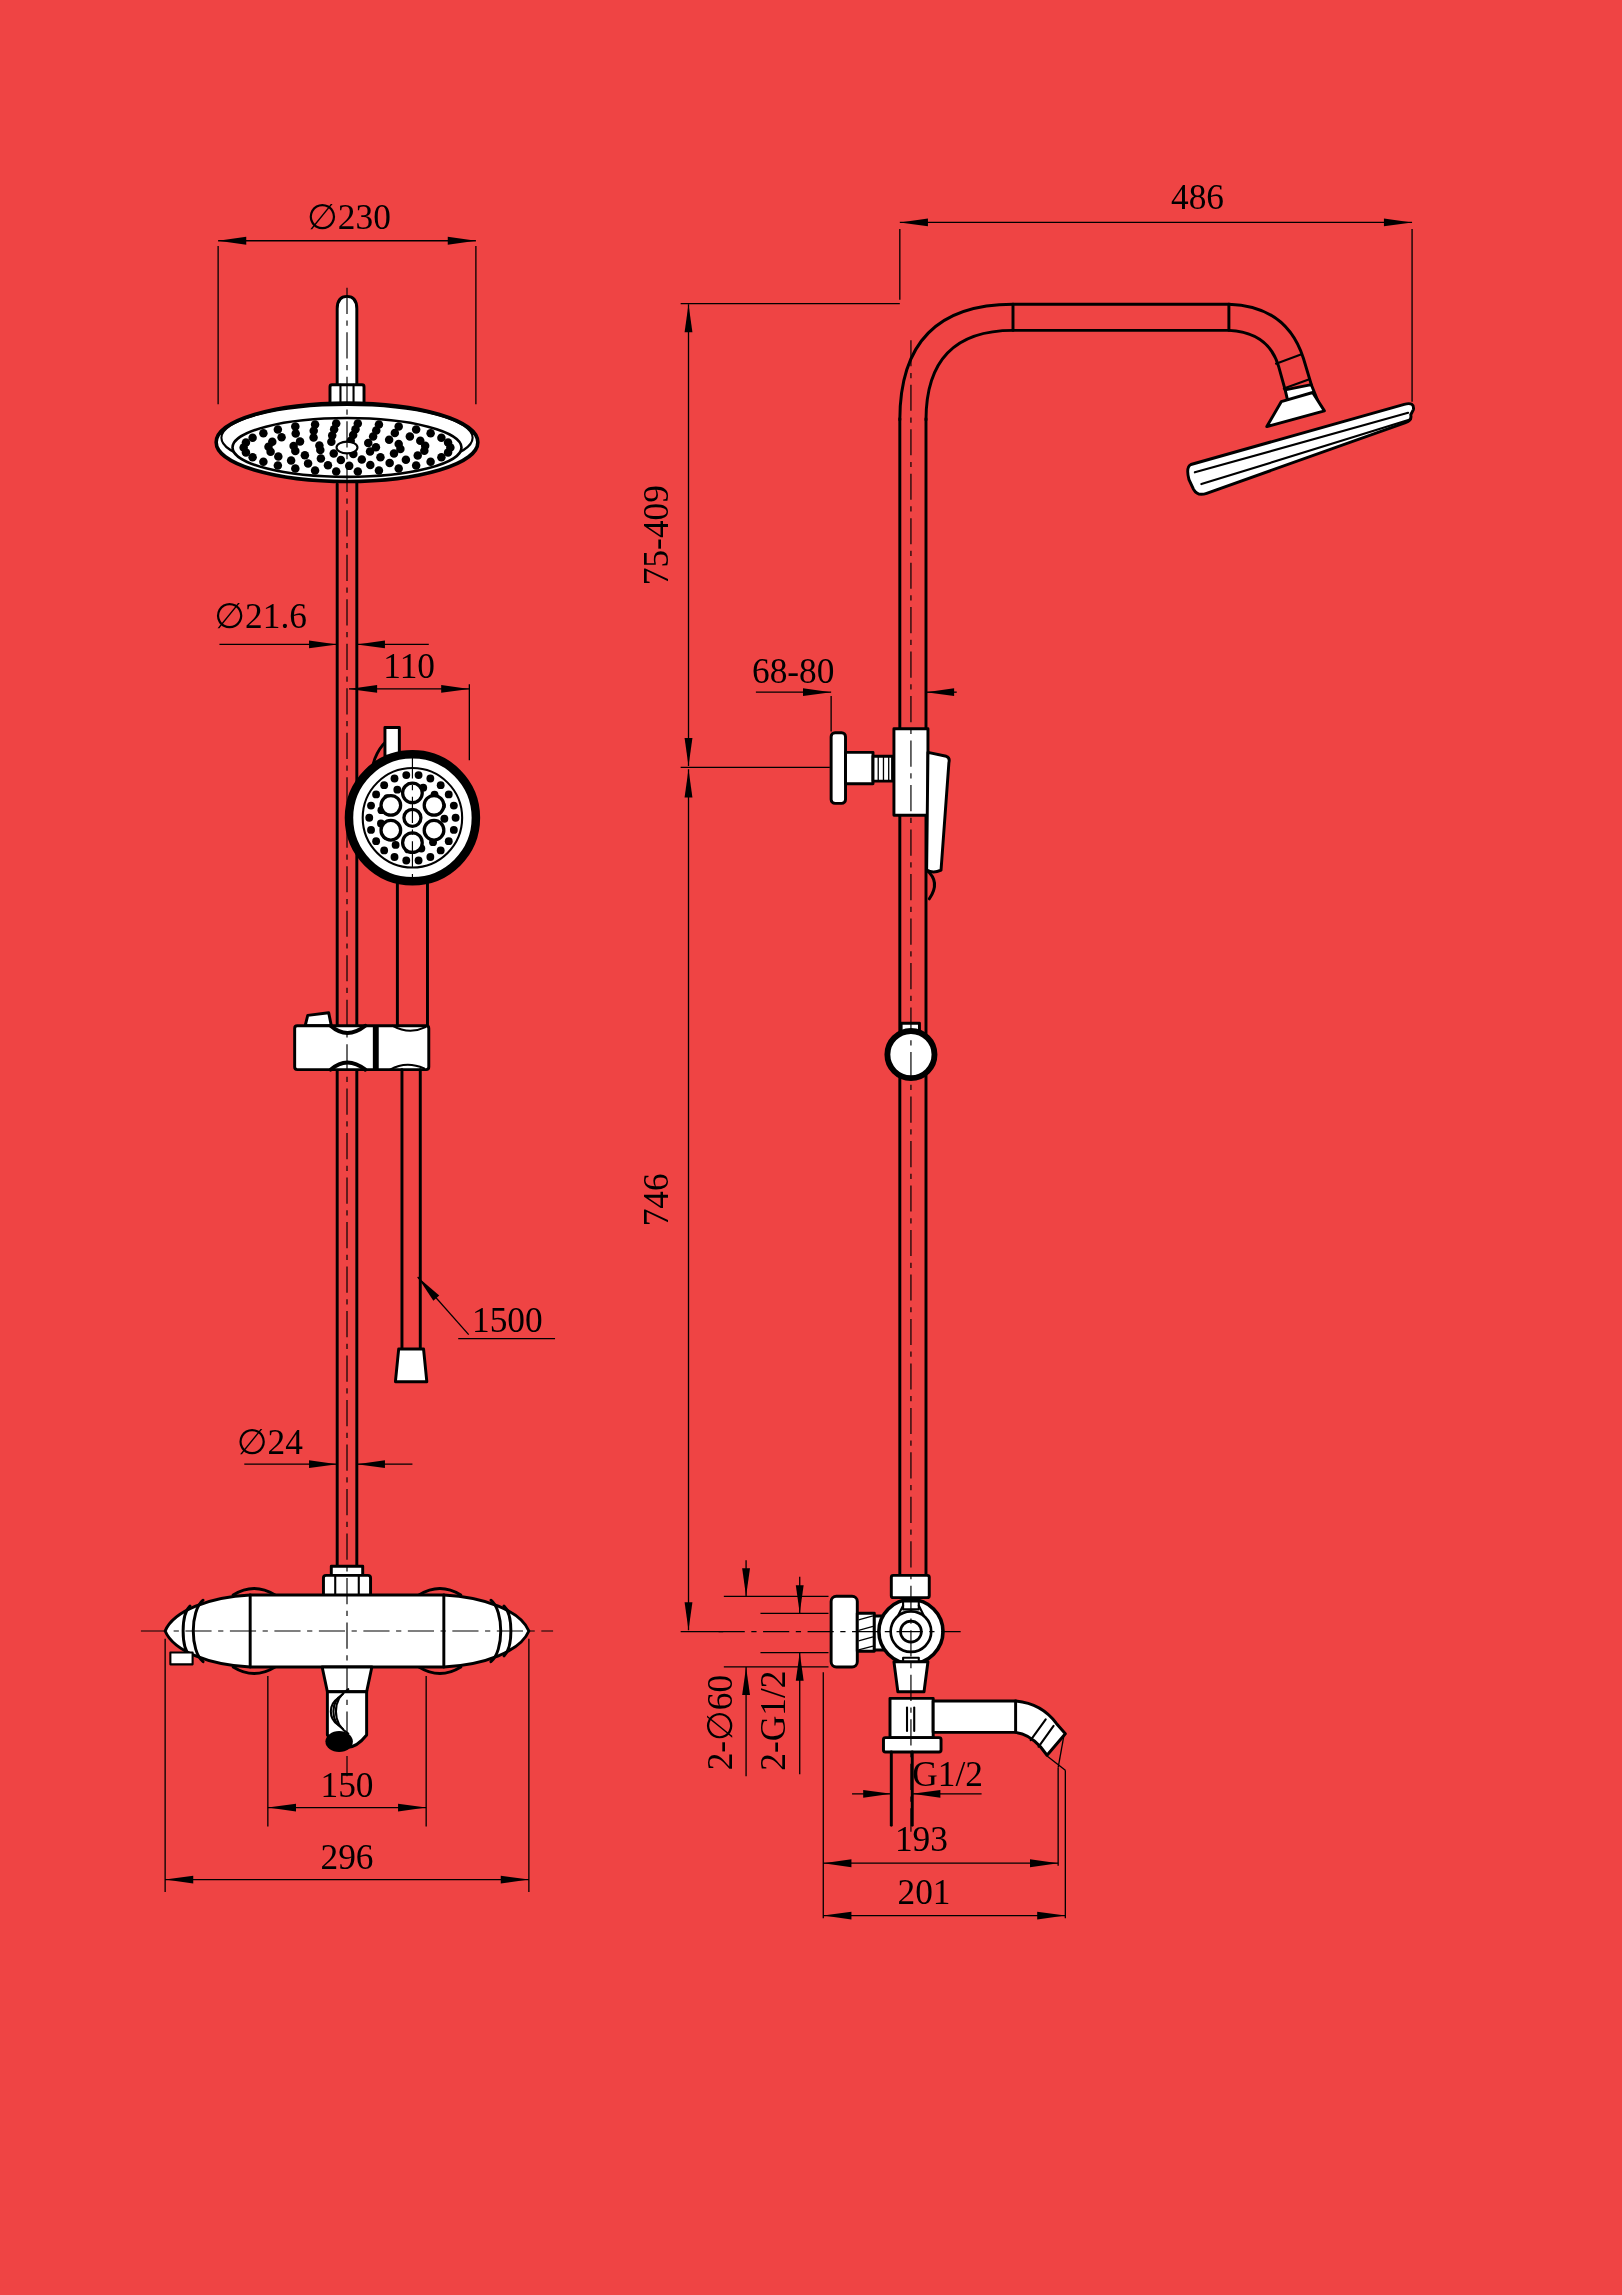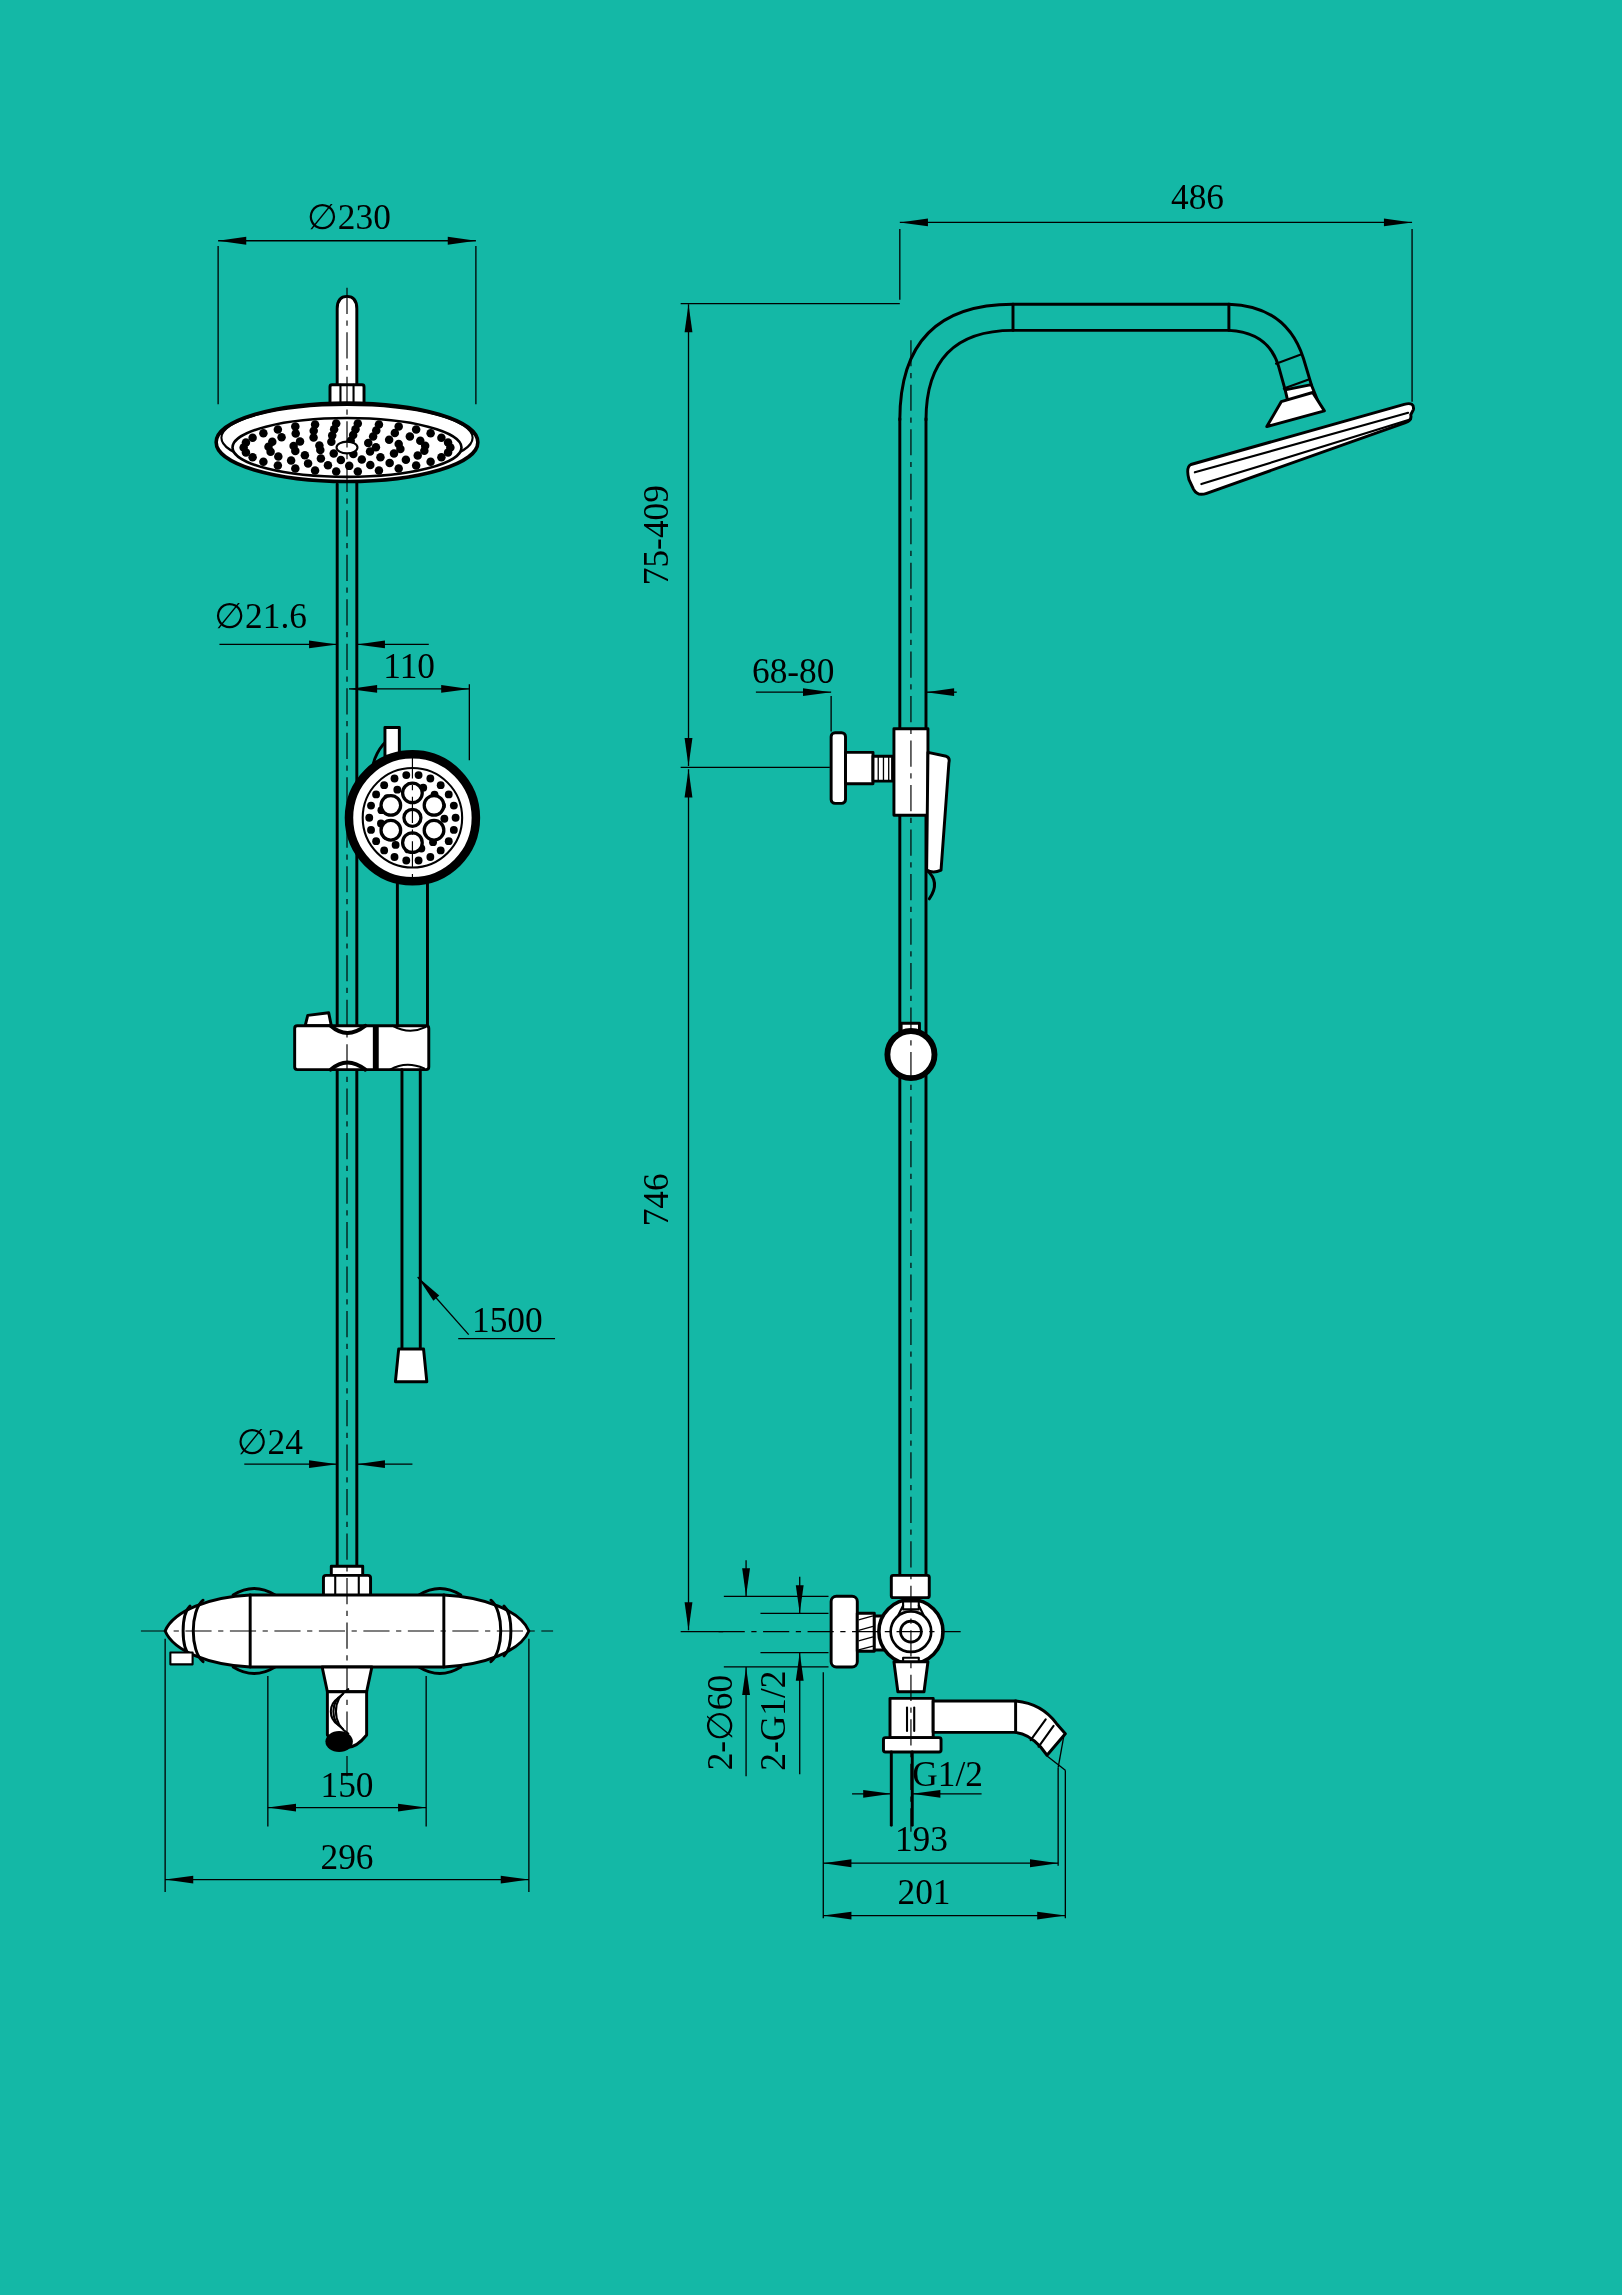--- a/index.html
+++ b/index.html
@@ -1,17 +1,17 @@
 <!DOCTYPE html>
 <html style="font-size:10.5px"><head>
 <meta charset="utf-8">
 <style>
   html,body{margin:0;padding:0;background:#ffffff;}
   body{width:1623px;height:2295px;font-family:"Liberation Serif","DejaVu Serif",serif;}
-  .sheet{width:1623px;height:2295px;position:relative;background:#14b8a6;}
+  .sheet{width:1623px;height:2295px;position:relative;background:#ef4444;}
   svg{display:block;}
   .obj{stroke:#000;fill:none;stroke-width:4.5;stroke-linecap:round;stroke-linejoin:round;}
   .obj2{stroke:#000;fill:none;stroke-width:3.2;stroke-linecap:round;stroke-linejoin:round;}
   .objw{stroke:#000;fill:#fff;stroke-width:4.5;stroke-linejoin:round;}
   .objw2{stroke:#000;fill:#fff;stroke-width:3.2;stroke-linejoin:round;}
   .thick{stroke:#000;fill:#fff;stroke-width:11;}
   .dim{stroke:#000;fill:none;stroke-width:2;}
   .ctr{stroke:#000;fill:none;stroke-width:1.8;stroke-dasharray:40 10 8 10;}
   .dtx{font-size:54px;fill:#000;}
   .dots{fill:#000;stroke:none;}

